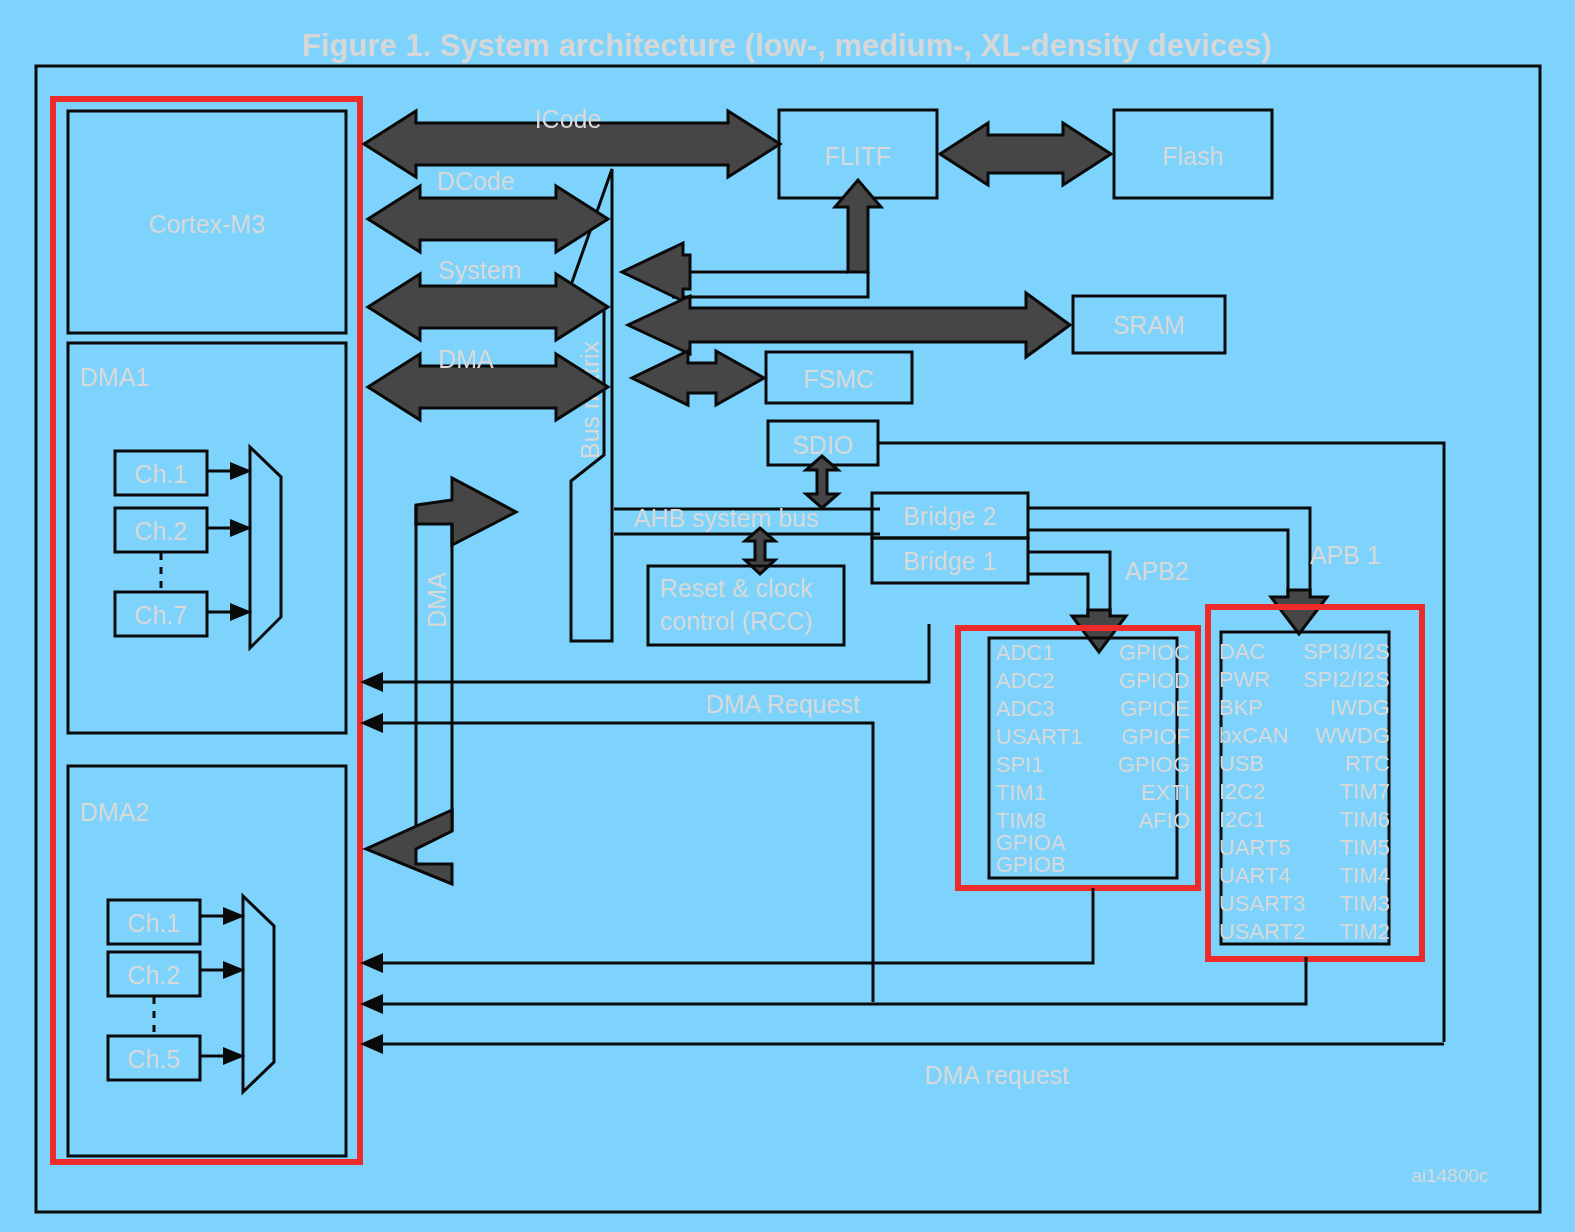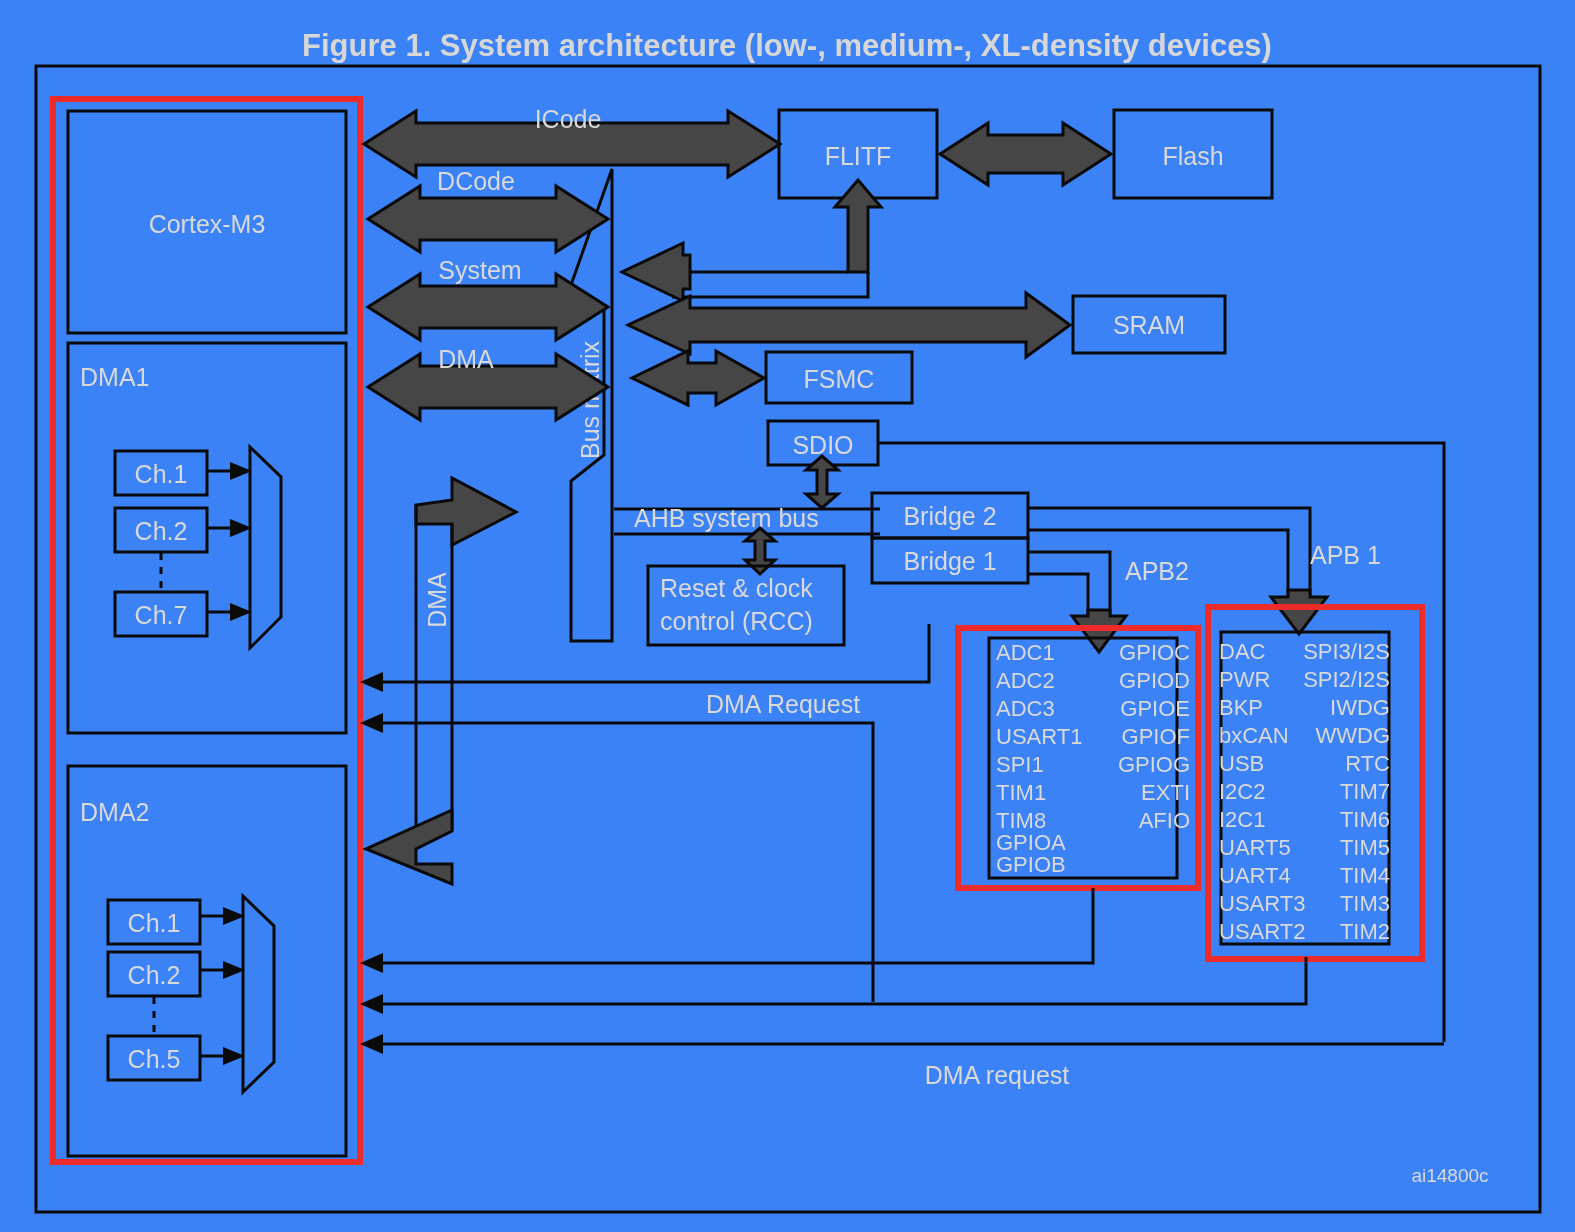--- a/index.html
+++ b/index.html
@@ -1,18 +1,18 @@
 <!DOCTYPE html>
 <html><head>
 <meta charset="utf-8">
 <style>
   html,body{margin:0;padding:0;background:#464646;}
   body{width:1575px;height:1232px;overflow:hidden;
        font-family:"Liberation Sans",sans-serif;}
-  #root{position:relative;width:1575px;height:1232px;background:#3b82f6;}
+  #root{position:relative;width:1575px;height:1232px;background:#7dd3fc;}
   svg{display:block;}
   .ln{stroke:#0a0a0a;stroke-width:3;fill:none;}
   .box{fill:none;stroke:#0a0a0a;stroke-width:3;}
   .redbox{fill:none;stroke:#ee2b2b;stroke-width:6;}
   .hollow{fill:#464646;stroke:#0a0a0a;stroke-width:3;}
   .solid{fill:#0a0a0a;stroke:none;}
   .dash{stroke:#0a0a0a;stroke-width:3;stroke-dasharray:7 7;fill:none;}
   text{fill:#d9d9d9;font-family:"Liberation Sans",sans-serif;}
   .t-title{font-size:31px;font-weight:bold;fill:#d7d7d7;}
   .t-blk{font-size:25px;}

